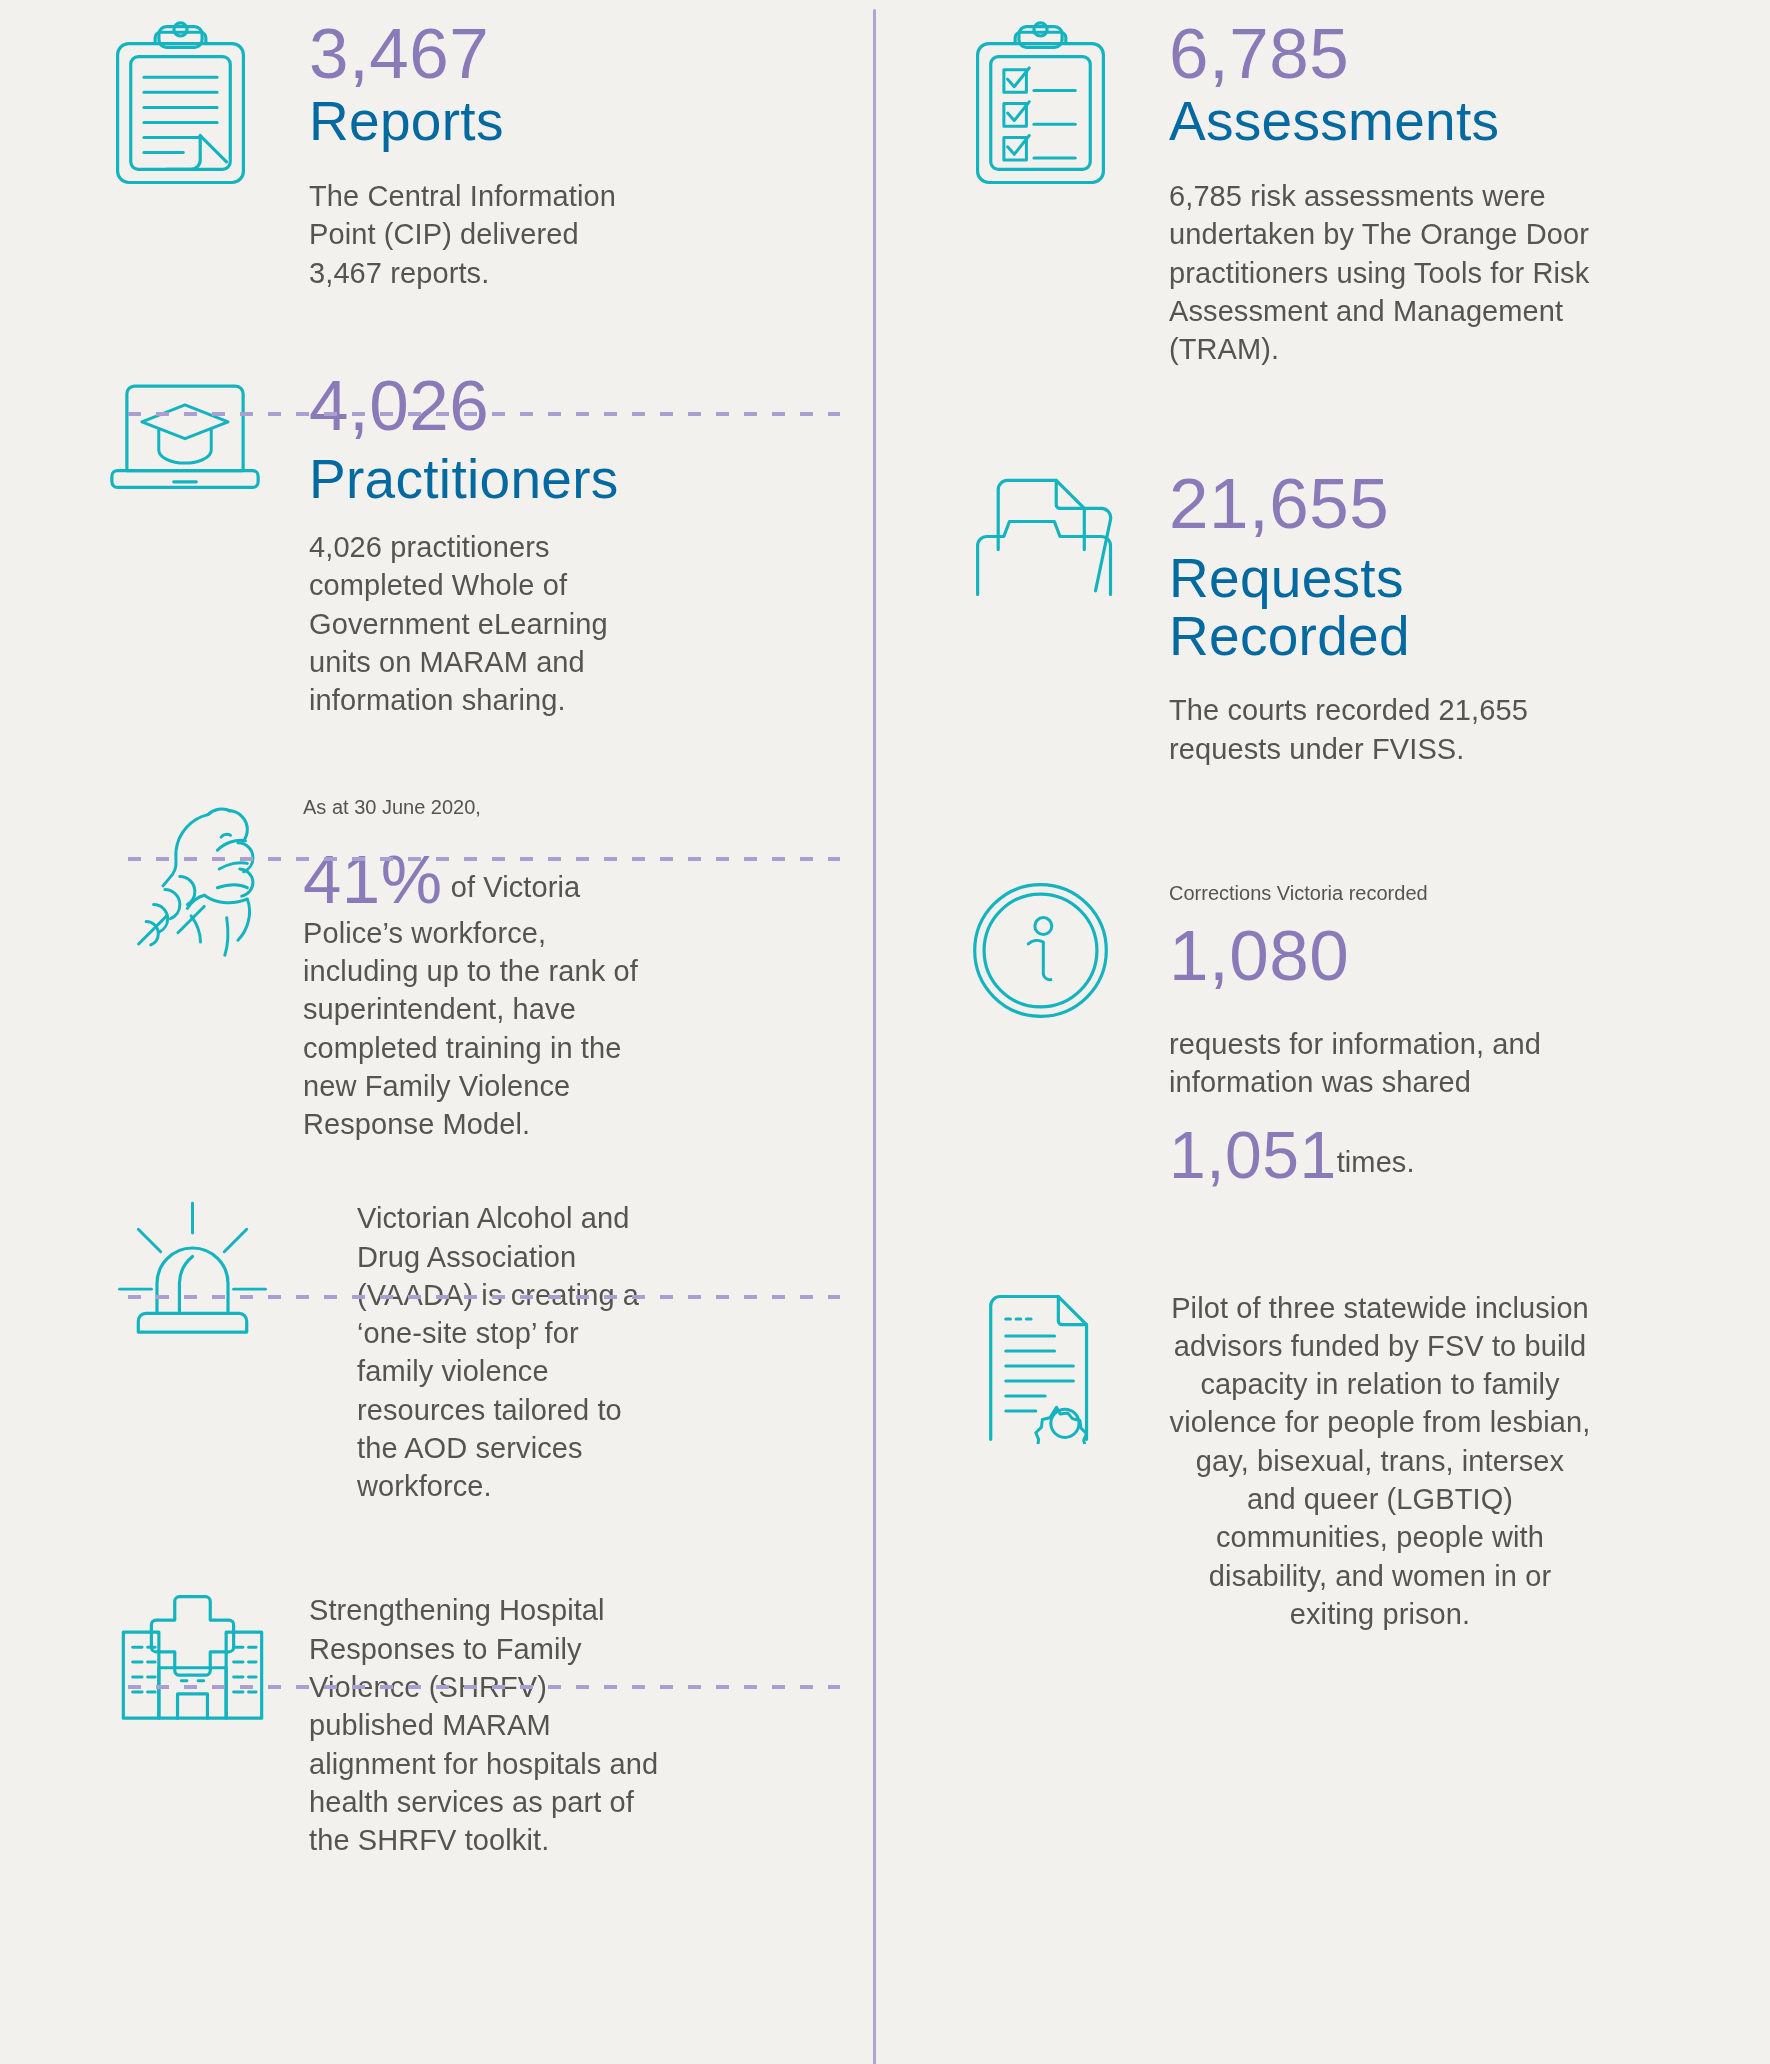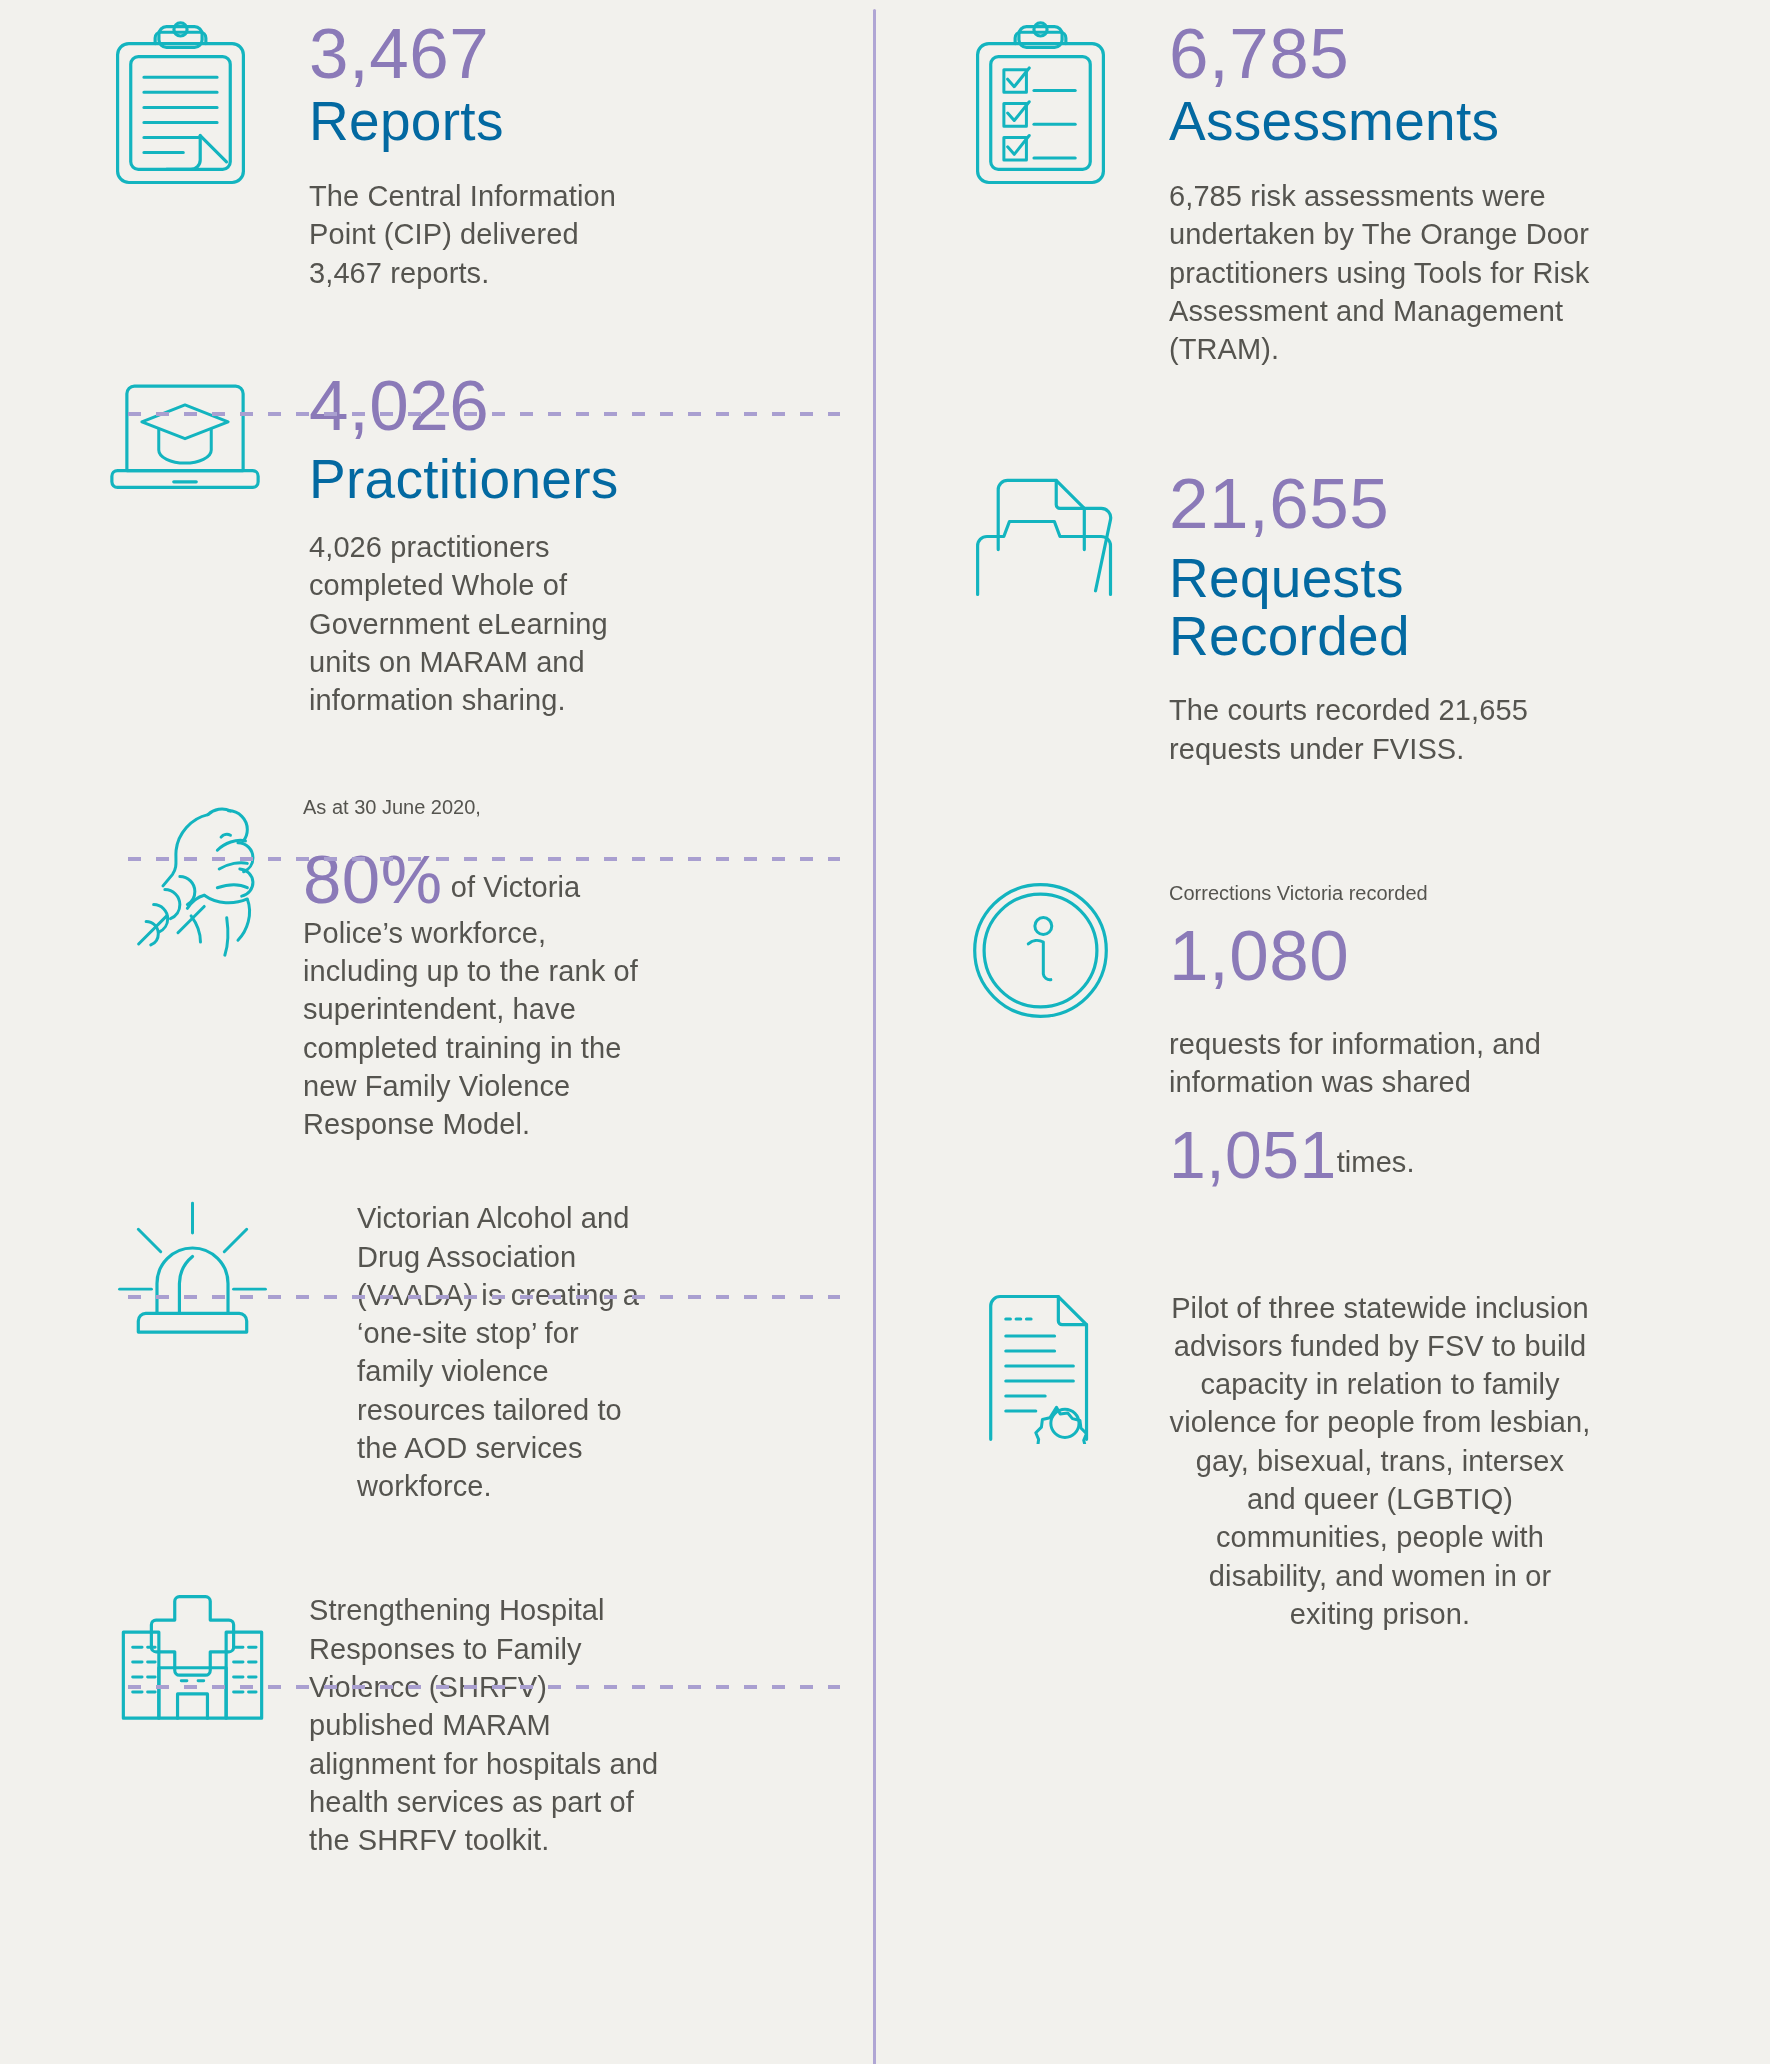--- a/index.html
+++ b/index.html
@@ -153,21 +153,21 @@
             <path class="tl2" d="M92 108 c-8 2 -14 8 -18 14"></path>
             <path class="tl2" d="M78 130 c6 8 10 18 10 28"></path>
             <path class="tl2" d="M64 148 L92 120"></path>
             <path class="tl2" d="M116 132 c2 14 2 28 -2 40"></path>
           </svg>
         </span>
       </div>
       <div class="text-cell">
         <div class="lead">As at 30 June 2020,</div>
         <div style="height:24px;"></div>
-        <div class="body" style="max-width:487px;"><span class="inline-num">80%</span><span> of Victoria Police’s workforce, including up to the rank of superintendent, have completed training in the new Family Violence Response Model.</span></div>
+        <div class="body" style="max-width:487px;"><span class="inline-num">41%</span><span> of Victoria Police’s workforce, including up to the rank of superintendent, have completed training in the new Family Violence Response Model.</span></div>
       </div>
     </div>
 
     <div class="sep" style="left:112px;width:712px;top:1295px;">
       <div class="dotrule"></div>
     </div>
 
     <div class="block" style="margin-top:56px;gap:48px;">
       <div class="icon-cell">
         <span style="margin-left:3.7px;">

